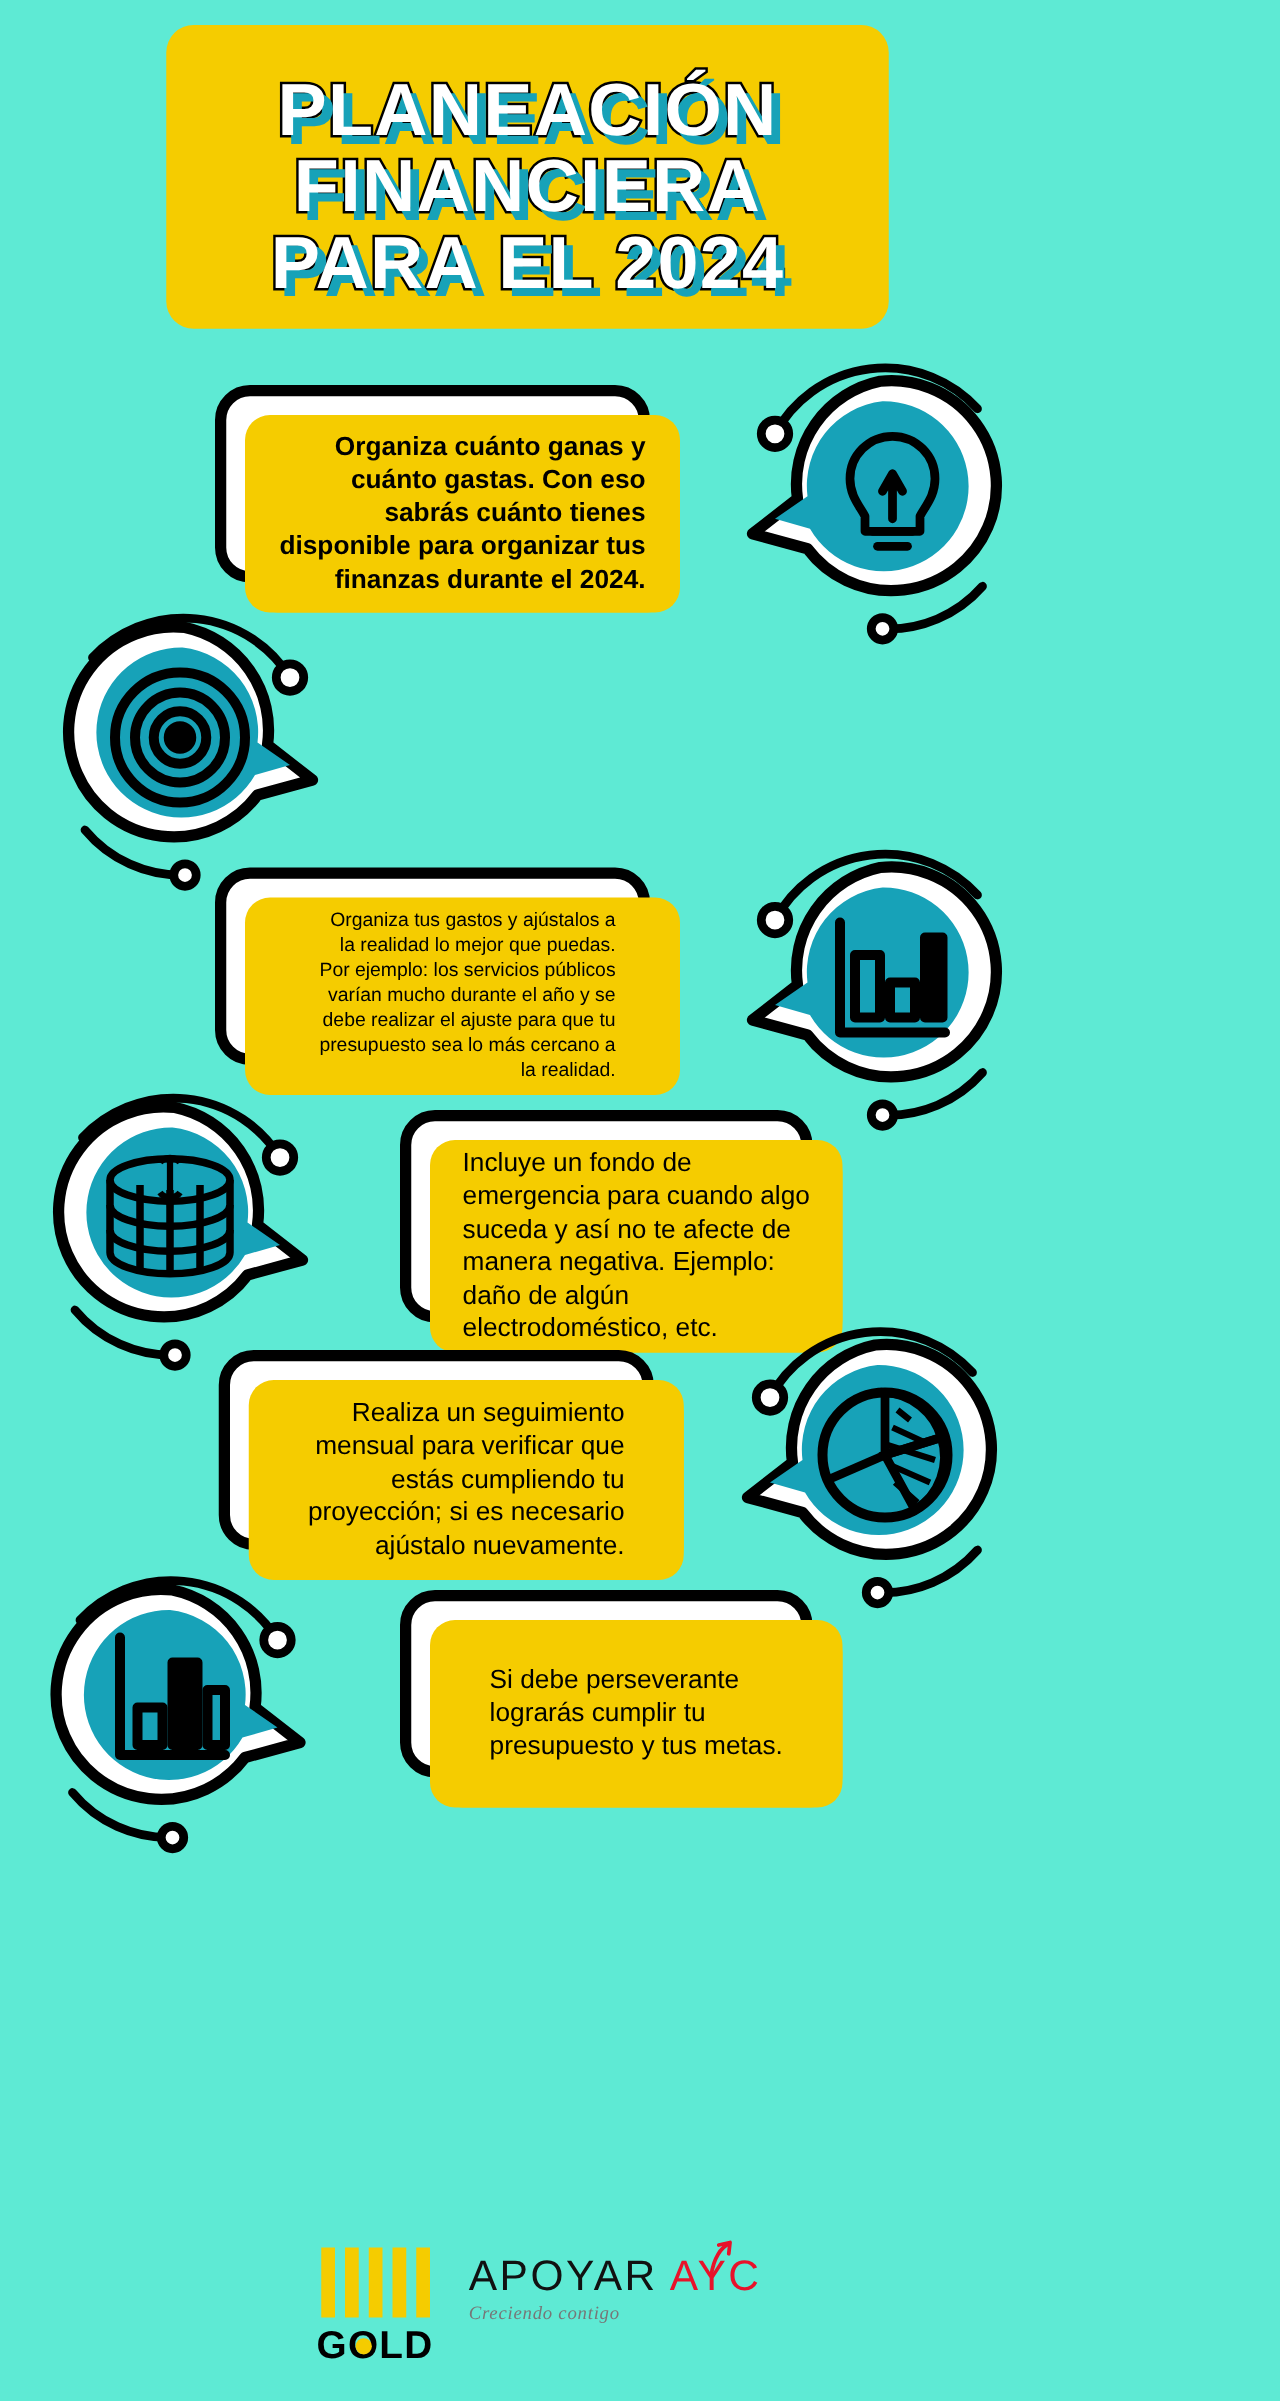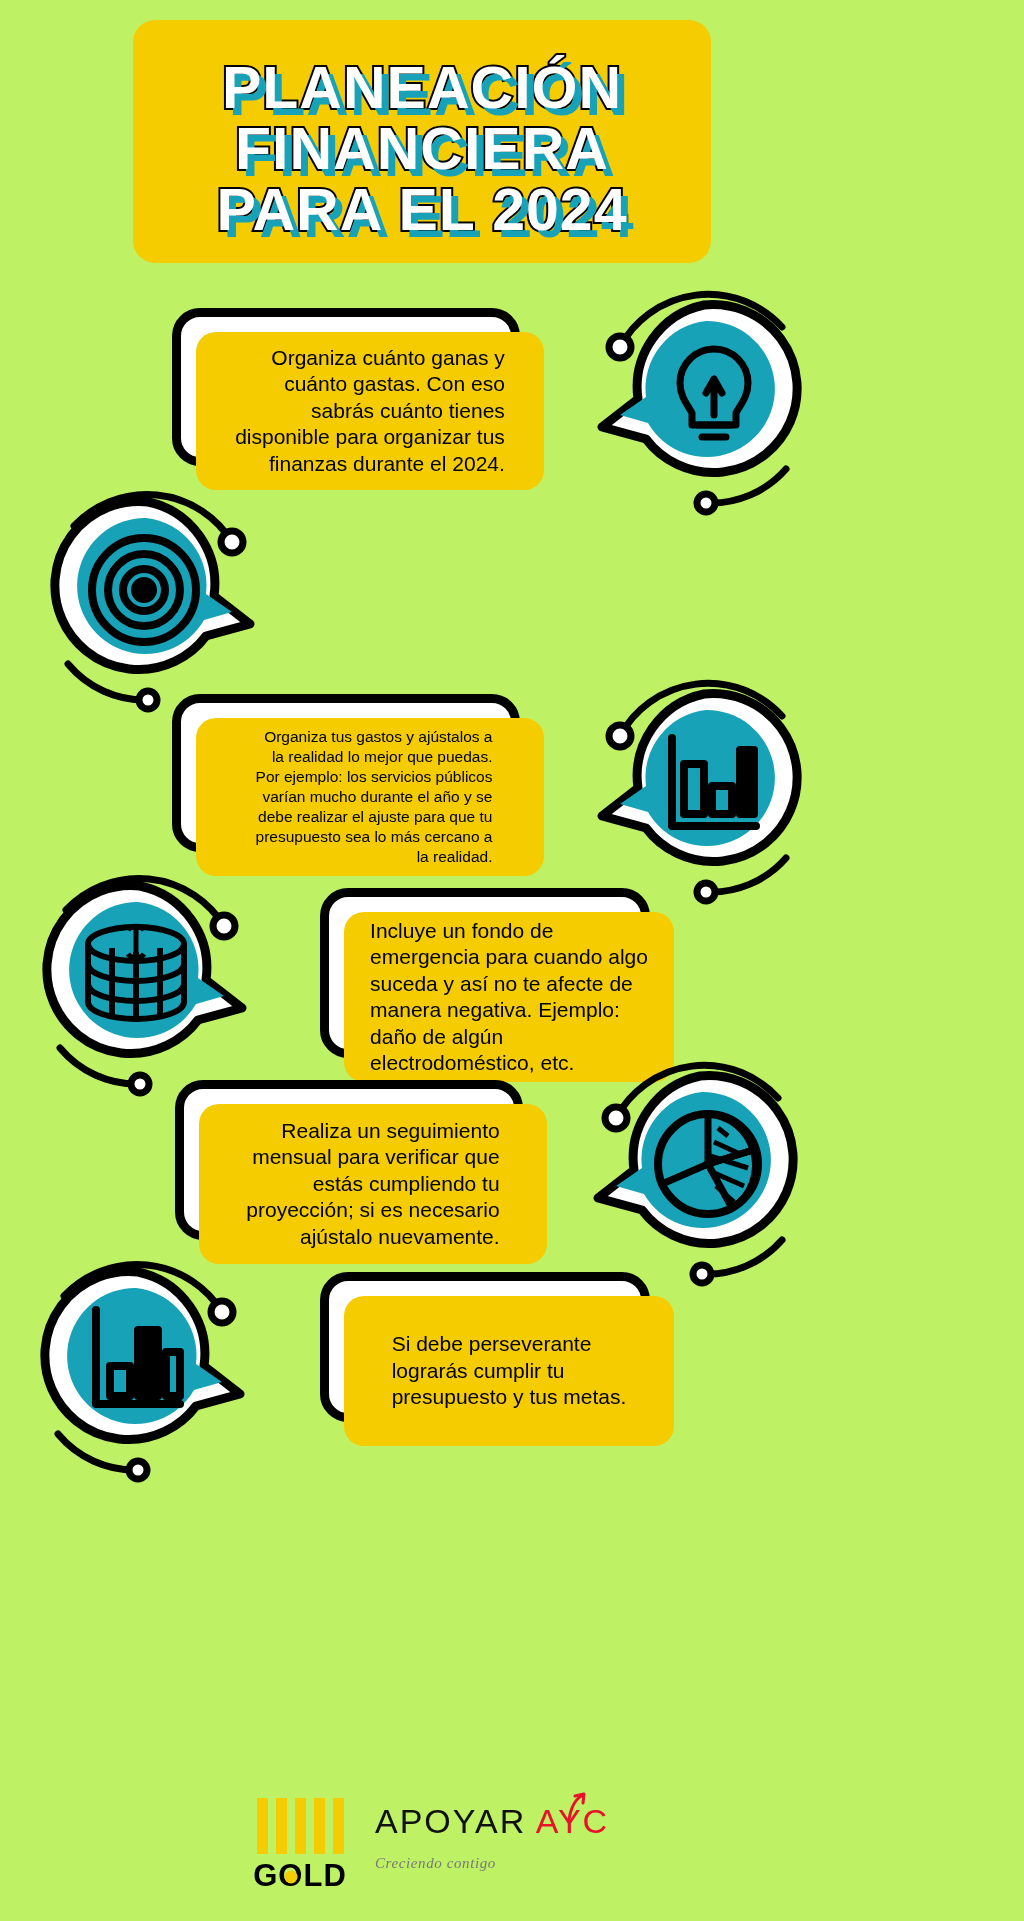--- a/index.html
+++ b/index.html
@@ -2,21 +2,21 @@
 <html><head>
 <meta charset="utf-8">
 <style>
   * { box-sizing: border-box; margin:0; padding:0; }
   html,body { background:#ffffff; }
   body {
     width:1024px; height:1921px; position:relative; overflow:hidden;
     font-family:"Liberation Sans", sans-serif;
     background:#ffffff;
   }
-  .page { position:relative; width:1024px; height:1921px; background:#bef264; }
+  .page { position:relative; width:1024px; height:1921px; background:#5eead4; }
 
   
   .title-banner{
     position:absolute; left:133px; top:20px; width:578px; height:243px;
     background:#F5CC00; border-radius:22px;
   }
   .title-text{
     position:absolute; left:0; top:38px; width:578px;
     text-align:center;
     font-size:59px; line-height:61px; font-weight:bold;
@@ -68,35 +68,35 @@
   }
   .gold-word .oo{ position:relative; display:inline-block; }
   .gold-word .oo::after{
     content:""; position:absolute; left:50%; top:52%; transform:translate(-50%,-50%);
     width:13px; height:13px; border-radius:50%; background:#F5CC00;
   }
   .apoyar{ position:absolute; left:375px; top:12px; width:260px; text-align:left;}
   .apoyar .l1{ font-size:34px; letter-spacing:2px; color:#111; font-family:"Liberation Sans", sans-serif; }
   .apoyar .l1 .ayc{ color:#E8122A; position:relative; }
   .apoyar .arrow{ position:absolute; right:46px; top:-10px; width:26px; height:30px; }
-  .apoyar .l2{ font-size:15px; color:#777; letter-spacing:.6px; margin-top:14px;
+  .apoyar .l2{ font-size:15px; color:#777; letter-spacing:.6px; margin-top:2px;
                font-family:"Liberation Serif", serif; font-style:italic;}
 </style>
 </head>
 <body>
 
 <div class="page">
 
   <div class="title-banner">
     <div class="title-text">PLANEACIÓN
 FINANCIERA
 PARA EL 2024</div>
   </div>
 
-  <div class="card alignright" style="left:172px; top:308px; width:348px; height:158px;">
+  <div class="card alignright" style="left:172px; top:308px; width:348px; height:158px;font-weight:bold;">
     <div class="shadowfill"></div>
     <div class="frame"></div>
     <div class="inner">
       <div class="txt">Organiza cuánto ganas y
 cuánto gastas. Con eso
 sabrás cuánto tienes
 disponible para organizar tus
 finanzas durante el 2024.</div>
     </div>
   </div>

